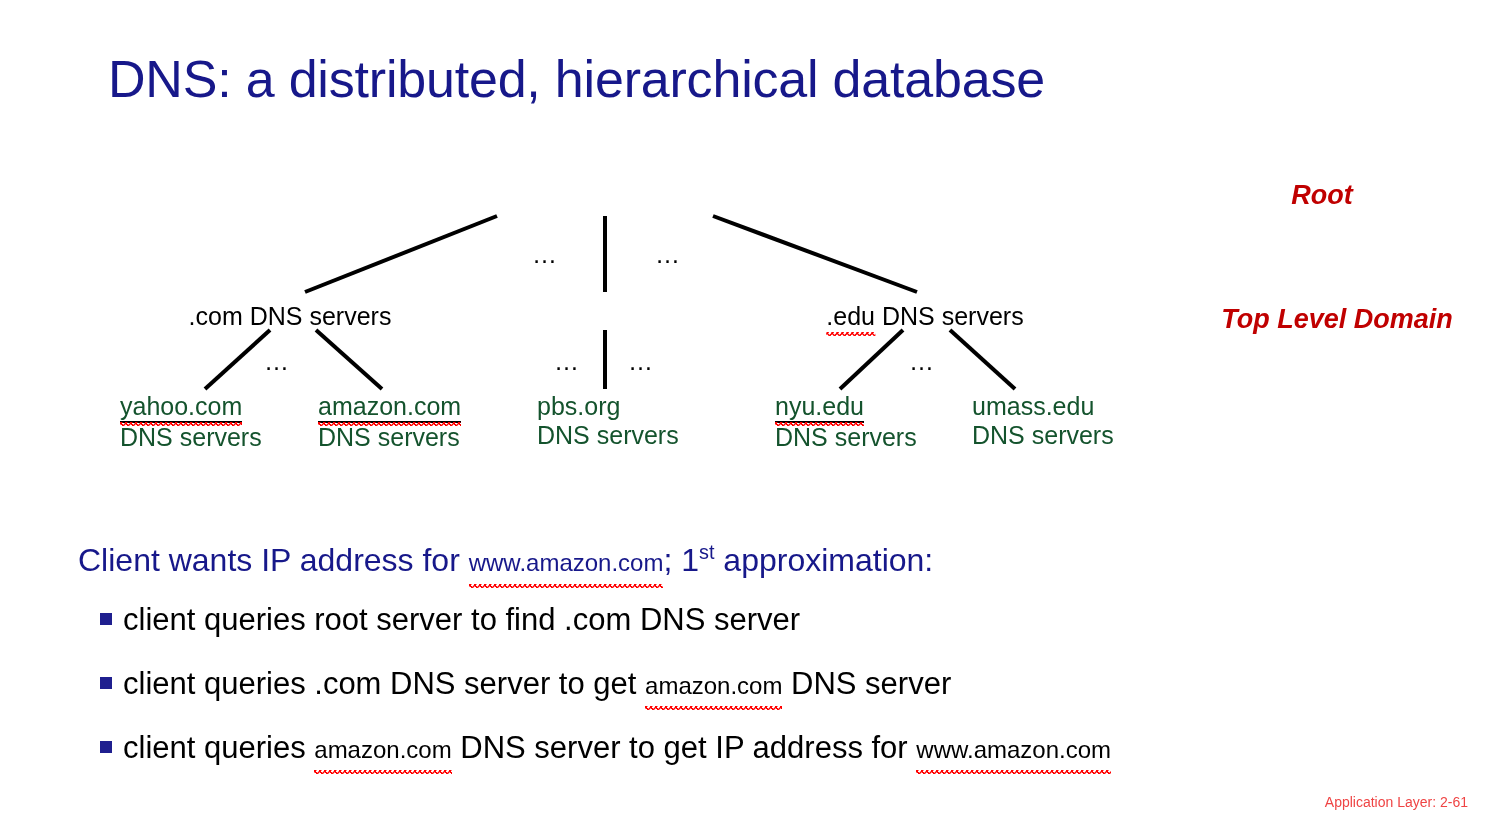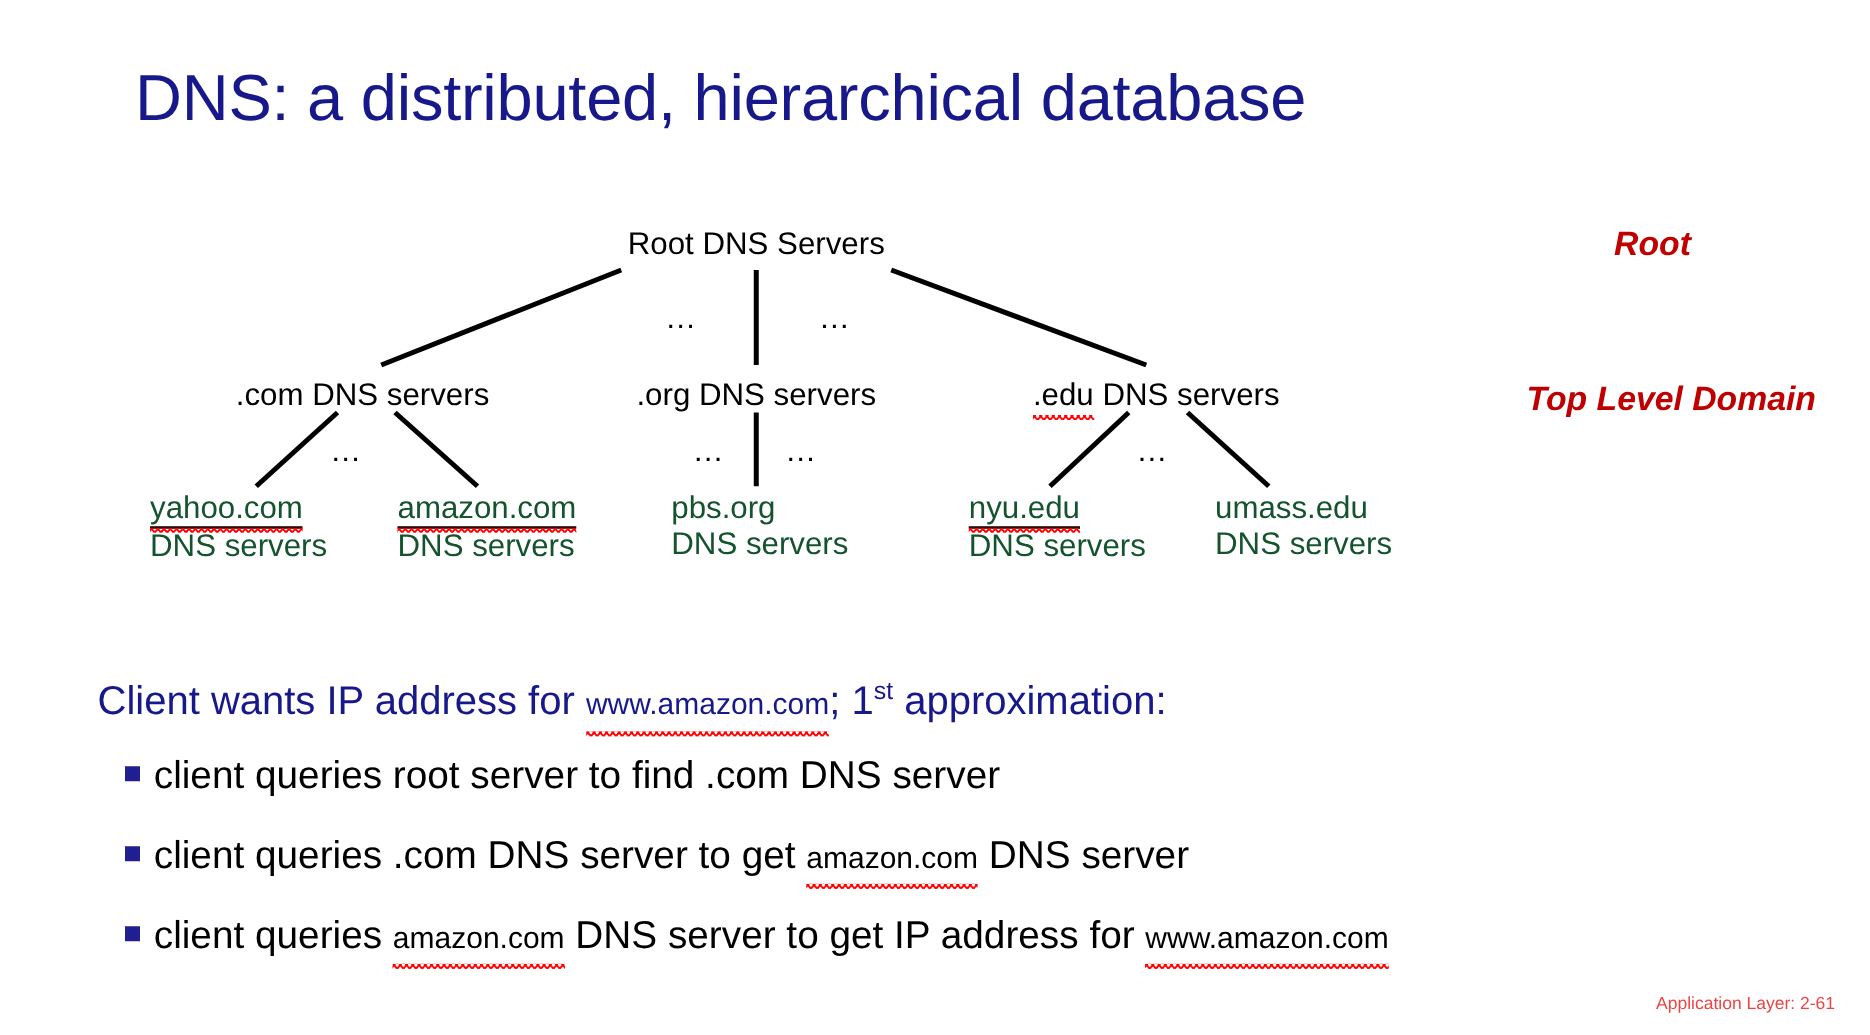--- a/index.html
+++ b/index.html
@@ -180,30 +180,26 @@
 
       <line x1="316" y1="330" x2="382" y2="389" stroke="#000" stroke-width="4"></line>
 
       <line x1="605" y1="330" x2="605" y2="389" stroke="#000" stroke-width="4"></line>
 
       <line x1="903" y1="330" x2="840" y2="389" stroke="#000" stroke-width="4"></line>
 
       <line x1="950" y1="330" x2="1015" y2="389" stroke="#000" stroke-width="4"></line>
     </svg>
 
-    <div class="node center" style="left:605px; top:181px;">Root DNS Servers</div>
 
     <div class="ellipsis" style="left:545px; top:240px;">…</div>
     <div class="ellipsis" style="left:668px; top:240px;">…</div>
 
     <div class="node center" style="left:290px; top:302px;">
       <span>.com DNS servers</span>
-    </div>
-    <div class="node center" style="left:605px; top:302px;">
-      <span>.org DNS servers</span>
     </div>
     <div class="node center" style="left:925px; top:302px;">
       <span class="squig">.edu</span><span> DNS servers</span>
     </div>
 
     <div class="ellipsis" style="left:277px; top:347px;">…</div>
     <div class="ellipsis" style="left:567px; top:347px;">…</div>
     <div class="ellipsis" style="left:641px; top:347px;">…</div>
     <div class="ellipsis" style="left:922px; top:347px;">…</div>
 

